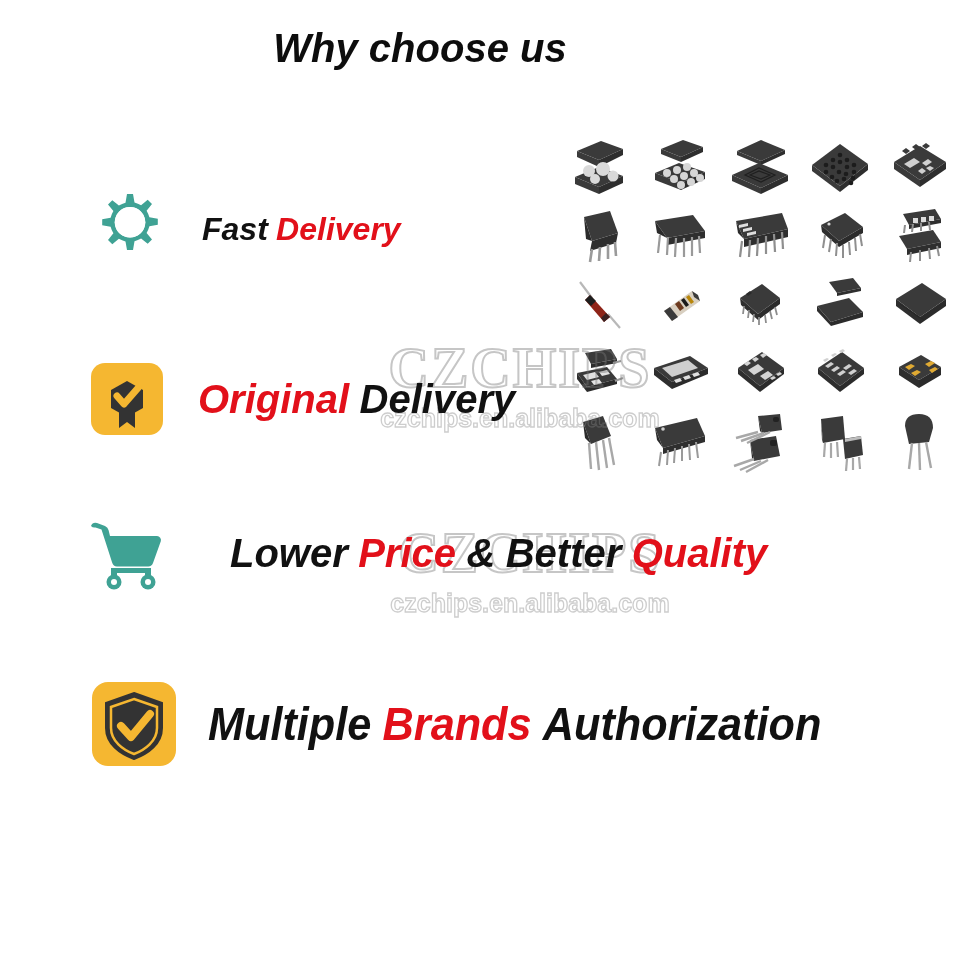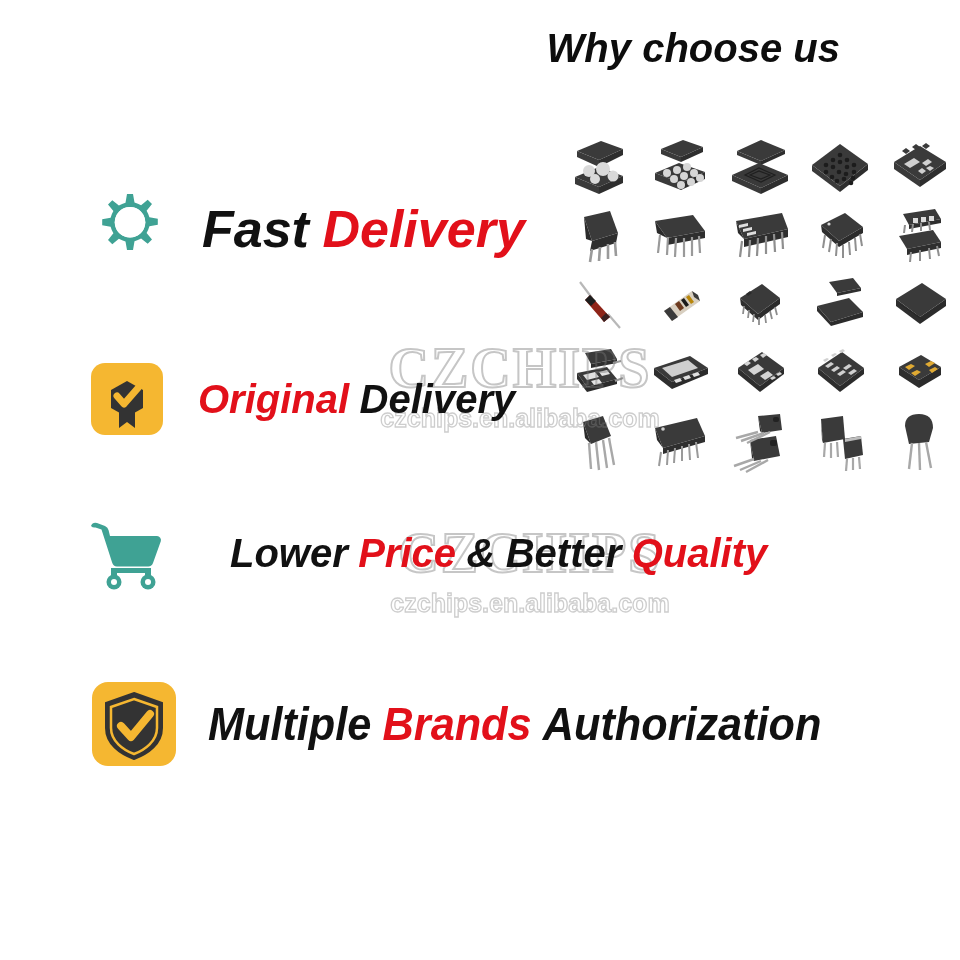--- a/index.html
+++ b/index.html
@@ -12,21 +12,21 @@
     position:relative;
   }
   #banner{
     position:absolute;left:0;top:0;width:960px;height:960px;
     background:#ffffff;
   }
 
   
   .title{
     position:absolute;left:0;top:26px;width:840px;
-    text-align:right;
+    text-align:center;
     font-size:40px;
     font-weight:bold;
     font-style:italic;
     color:#0d0d0d;
     letter-spacing:0px;
   }
 
   
   .collage{
     position:absolute;
@@ -92,21 +92,21 @@
   .icon-box svg{display:block;}
 
   .feature-text{
     margin-left:26px;
     white-space:nowrap;
     font-weight:bold;
     font-style:italic;
     line-height:1;
     color:#111111;
   }
-  #feature-0 .feature-text{font-size:52px;margin-left:34px;}
+  #feature-0 .feature-text{font-size:32px;margin-left:34px;}
   #feature-1 .feature-text{font-size:40px;margin-left:30px;}
   #feature-2 .feature-text{font-size:40px;margin-left:26px;}
   #feature-3 .feature-text{font-size:46px;margin-left:26px;transform:scaleX(0.94);transform-origin:left center;}
   .w-red{color:#e2101a;}
   .w-black{color:#111111;}
   .sp{display:inline-block;width:0.26em;}
 </style>
 </head>
 <body>
 

